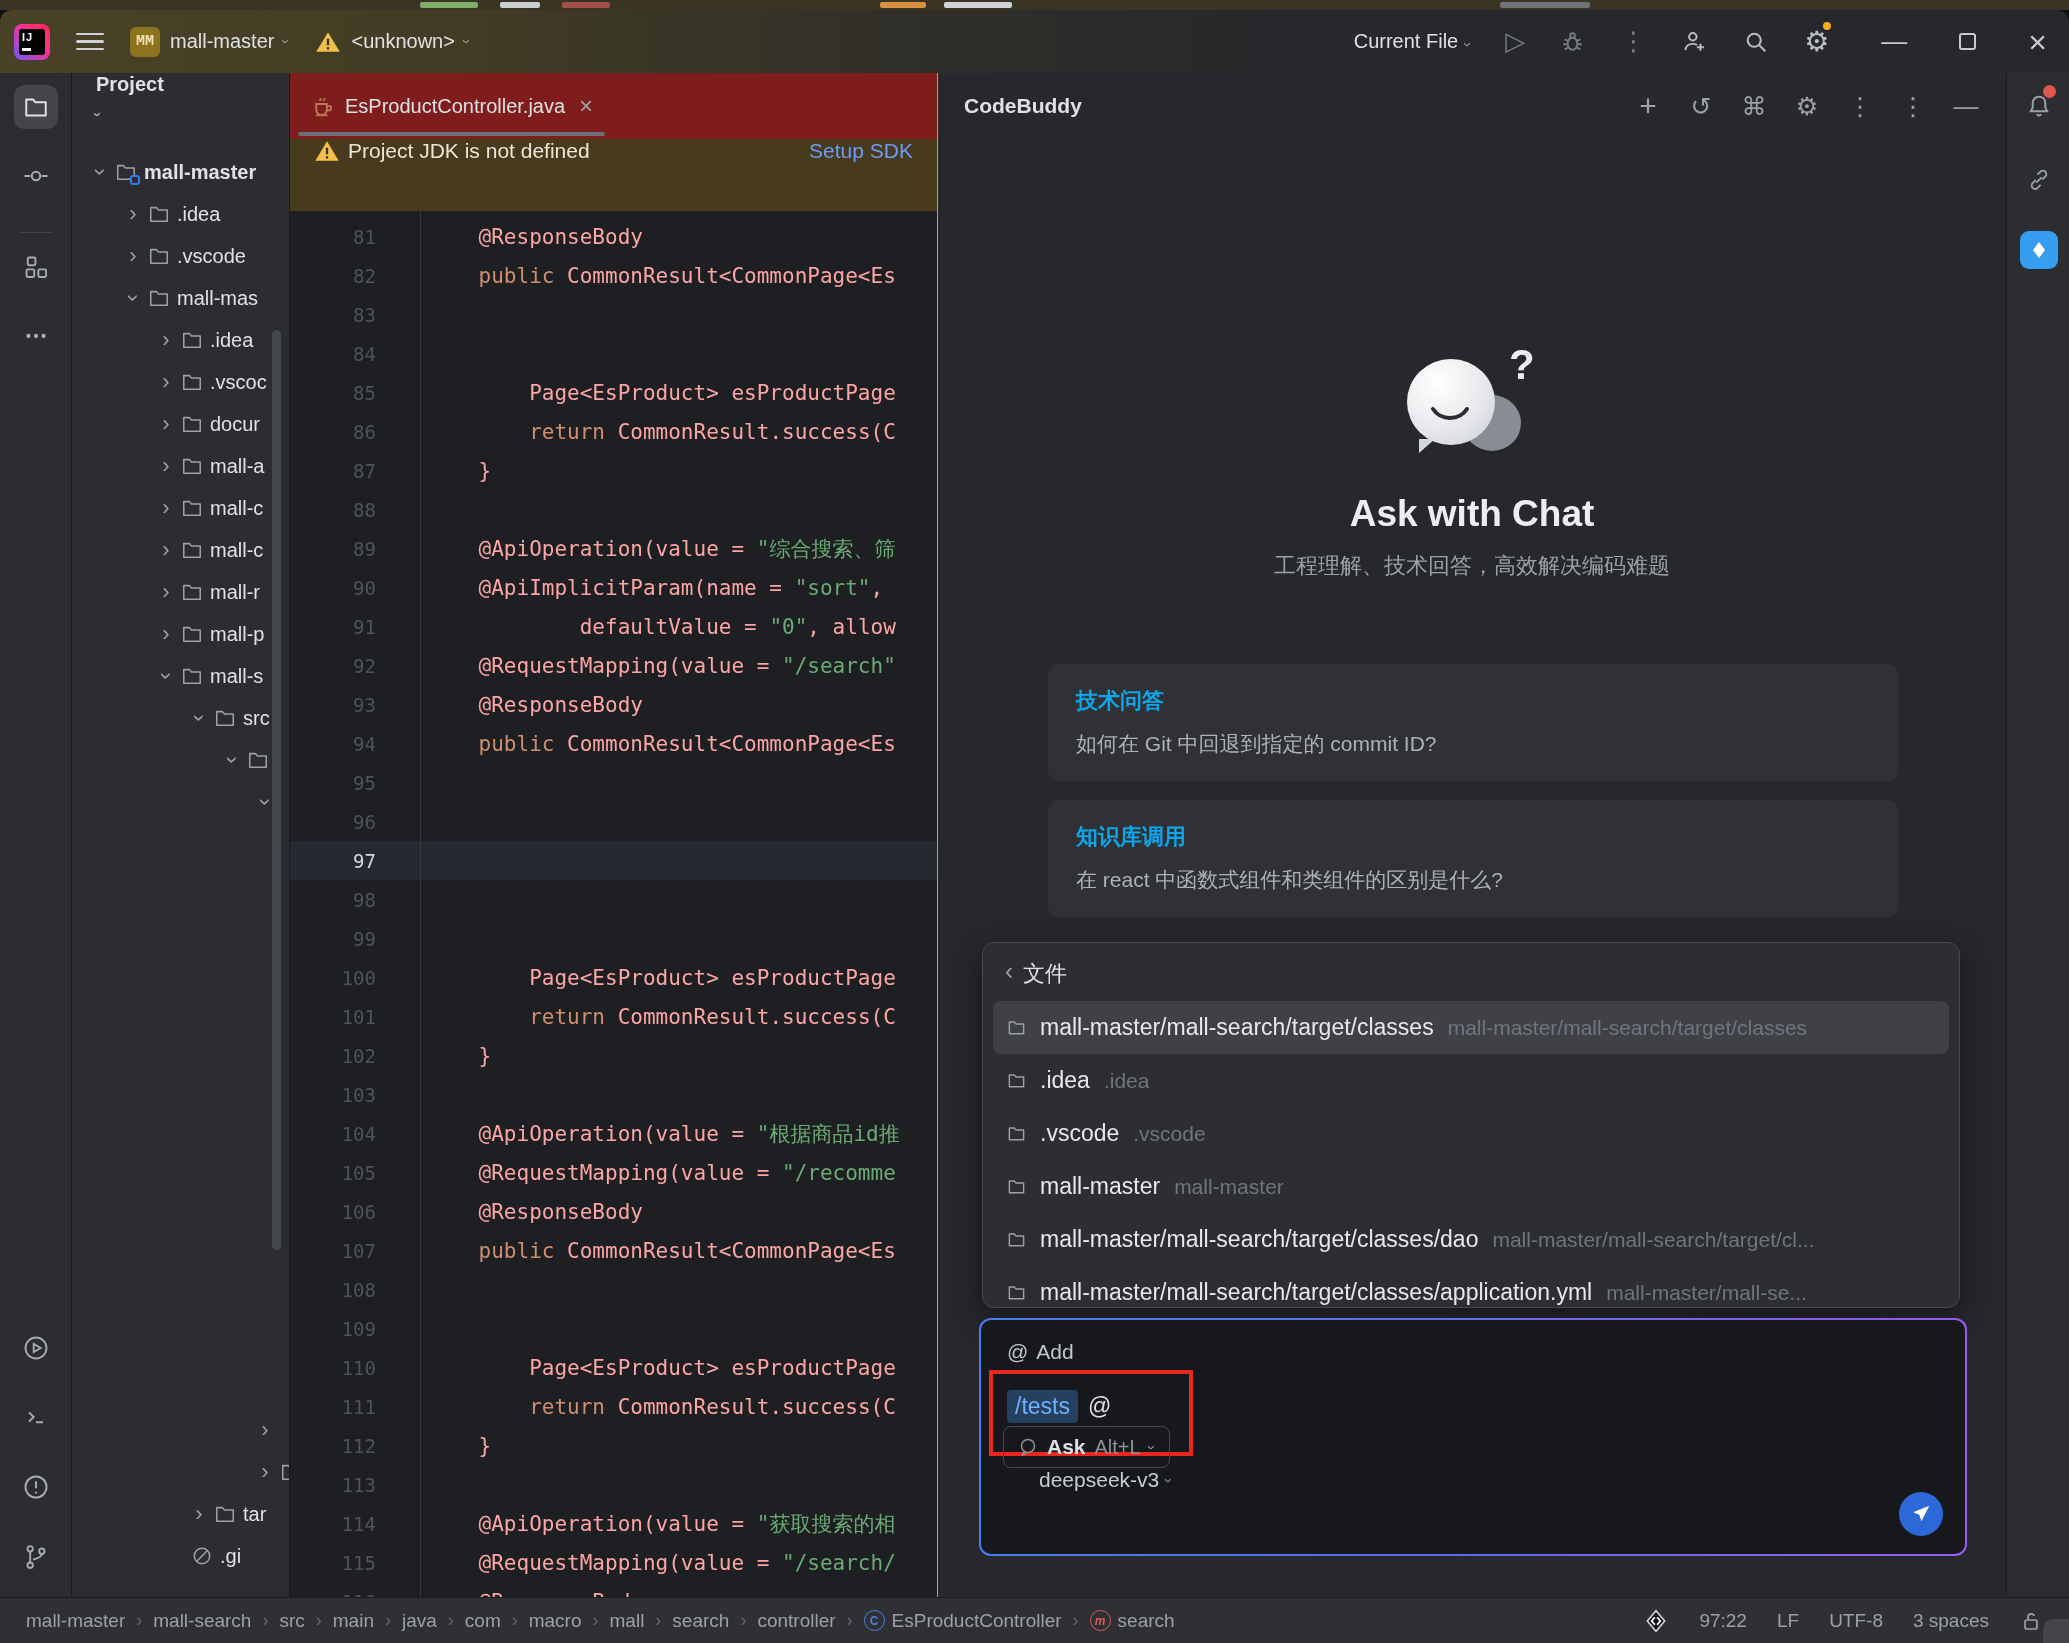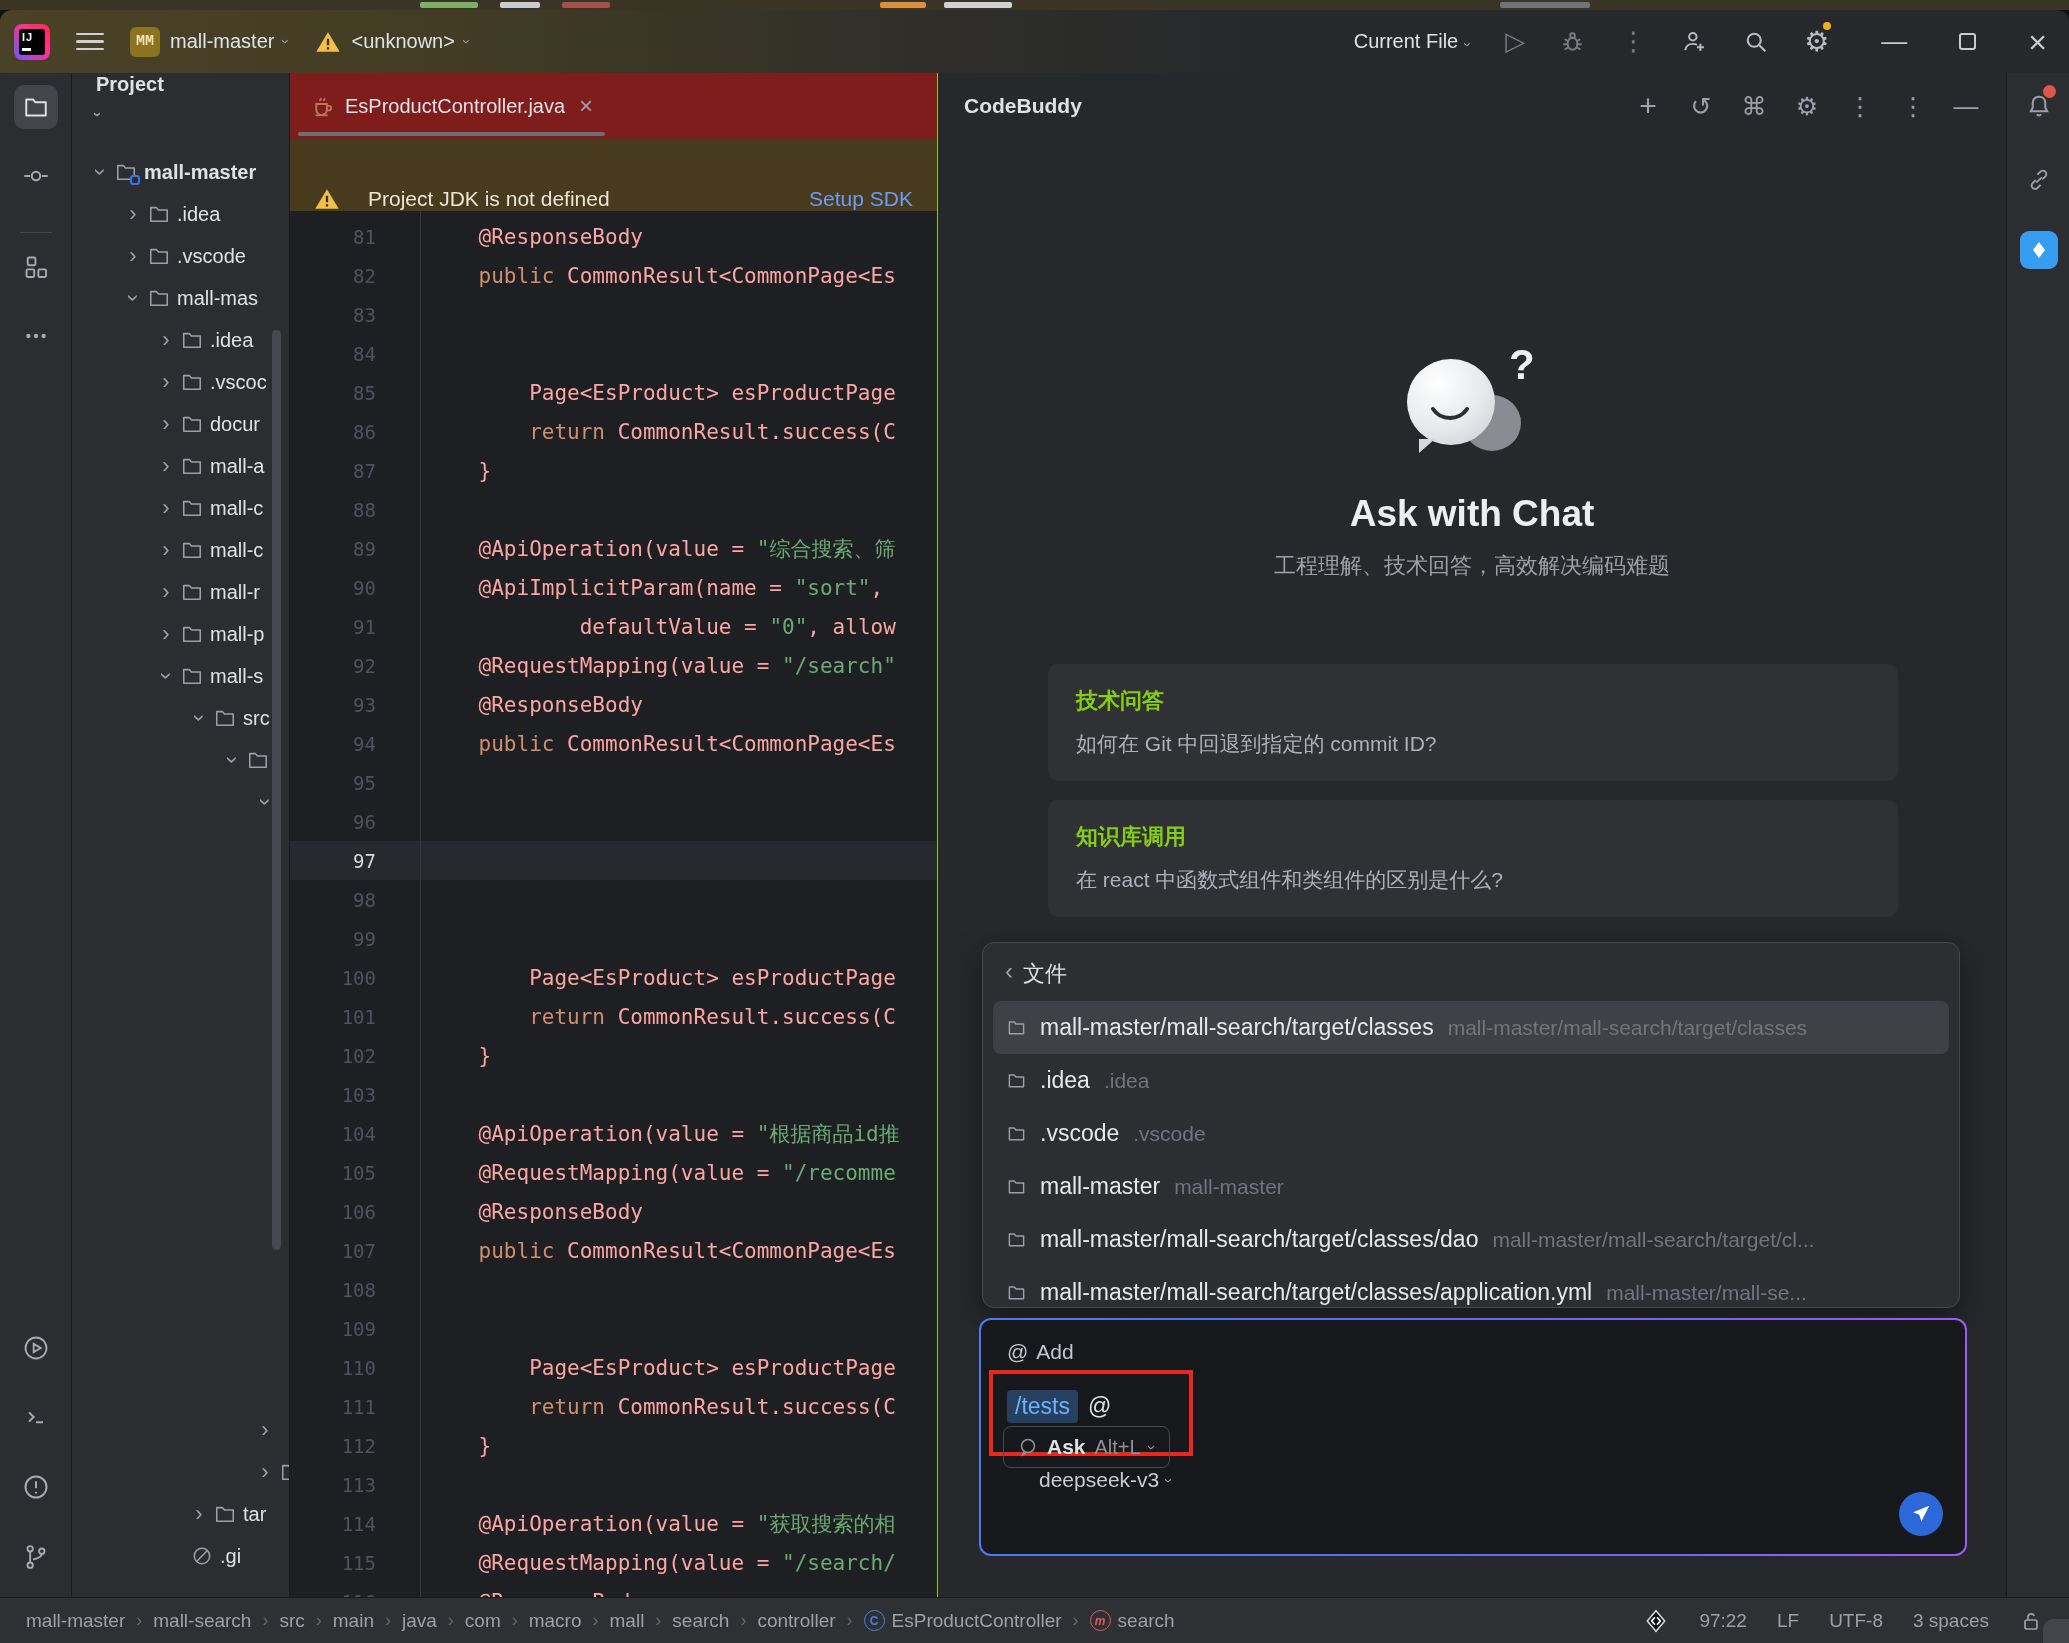--- a/index.html
+++ b/index.html
@@ -59,21 +59,21 @@
   .tlabel.bold{font-weight:bold;}
   #tree-scroll{position:absolute;left:200px;top:257px;width:9px;height:920px;border-radius:5px;background:#4a4d52;opacity:.85;}
 
   
   #editor{left:290px;top:73px;width:647px;height:1524px;background:#1e1f22;overflow:hidden;}
   #tabbar{height:66px;display:flex;align-items:flex-end;background:#7f1d1d;}
   #tab{position:relative;height:100%;display:flex;align-items:center;gap:10px;padding:0 20px;cursor:pointer;}
   #tab .ul{position:absolute;left:8px;right:8px;bottom:3px;height:4px;border-radius:2px;background:#697078;}
   #tab-label{font-size:20px;color:#dfe1e5;}
   #tab-close{font-size:24px;color:#9da0a8;margin-left:4px;cursor:pointer;}
-  #jdkbanner{height:72px;background:#483b1d;display:flex;align-items:flex-end;padding:0 24px;gap:28px;}
+  #jdkbanner{height:72px;background:#483b1d;display:flex;align-items:flex-start;padding:0 24px;gap:8px;}
   #jdkbanner .msg{font-size:21px;color:#ece6d8;}
   #jdkbanner .lnk{margin-left:auto;font-size:21px;color:#6a9bfa;cursor:pointer;}
   #code{position:relative;height:1386px;padding-top:6px;overflow:hidden;}
   #code::before{content:"";position:absolute;left:130px;top:0;bottom:0;width:1px;background:#36383e;}
   .cline{display:flex;height:39px;align-items:center;}
   .cline.hl{background:#26292f;}
   .lnum{width:130px;flex:none;text-align:right;padding-right:44px;font-family:"DejaVu Sans Mono","Liberation Mono",monospace;font-size:19px;color:#4e535c;}
   .cline.hl .lnum{color:#d5d8de;}
   .ctext{white-space:pre;font-family:"DejaVu Sans Mono","Liberation Mono",monospace;font-size:21px;padding-left:8px;}
   .tok-d{color:#fca5a5;}.tok-k{color:#cf8e6d;}.tok-s{color:#6aab73;}
@@ -86,21 +86,21 @@
   .ch-icons span{font-size:25px;color:#9da0a8;cursor:pointer;width:28px;text-align:center;}
   #hero{position:absolute;left:0;top:282px;width:100%;text-align:center;}
   #hero-icon{position:relative;width:150px;height:112px;margin:0 auto;}
   .bub-gray{position:absolute;left:66px;top:40px;width:58px;height:56px;border-radius:50%;background:#898c93;}
   .bub-main{position:absolute;left:10px;top:4px;width:88px;height:86px;border-radius:50%;background:radial-gradient(circle at 35% 28%,#ffffff,#e7e9ec 55%,#c9ccd2);}
   .bub-tail{position:absolute;left:22px;top:84px;width:0;height:0;border-left:16px solid #d4d7db;border-bottom:14px solid transparent;}
   .bub-q{position:absolute;left:112px;top:-14px;font-size:42px;font-weight:bold;color:#eceef2;}
   #hero-title{margin-top:26px;font-size:37px;font-weight:bold;color:#eceef1;}
   #hero-sub{margin-top:16px;font-size:22px;color:#9ca1a8;}
   .card{position:absolute;left:110px;width:850px;height:117px;background:#2f3135;border-radius:10px;padding:22px 28px;cursor:pointer;}
-  .card .ct{font-size:22px;font-weight:bold;color:#84cc16;}
+  .card .ct{font-size:22px;font-weight:bold;color:#0ea5e9;}
   .card .cb{margin-top:14px;font-size:21px;color:#aeb2b8;}
   #picker{position:absolute;left:44px;top:869px;width:978px;height:366px;background:#2c2e32;border:1px solid #46484d;border-radius:12px;box-shadow:0 10px 30px rgba(0,0,0,.45);padding:12px 10px 10px;}
   #picker-head{display:flex;align-items:center;gap:10px;padding:4px 12px 12px;font-size:22px;color:#dfe1e5;}
   #picker-head .bk{color:#9da0a8;font-size:24px;transform:rotate(180deg);display:inline-block;cursor:pointer;}
   .prow{height:53px;display:flex;align-items:center;gap:14px;padding:0 14px;border-radius:8px;cursor:pointer;white-space:nowrap;overflow:hidden;}
   .prow.sel{background:#3f4146;}
   .prow .picn{width:19px;height:19px;flex:none;color:#9da0a8;}
   .pname{font-size:23px;color:#e6e8eb;flex:none;}
   .ppath{font-size:21px;color:#71757d;overflow:hidden;}
   #composer{position:absolute;left:41px;top:1245px;width:988px;height:238px;border-radius:12px;padding:2px;background:linear-gradient(90deg,#4a7bf0,#5a6cf2 45%,#9a5cf5);}

